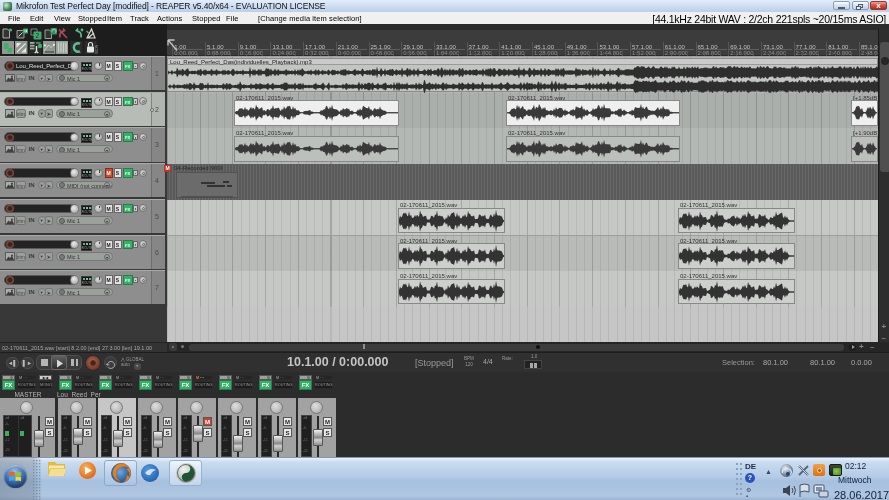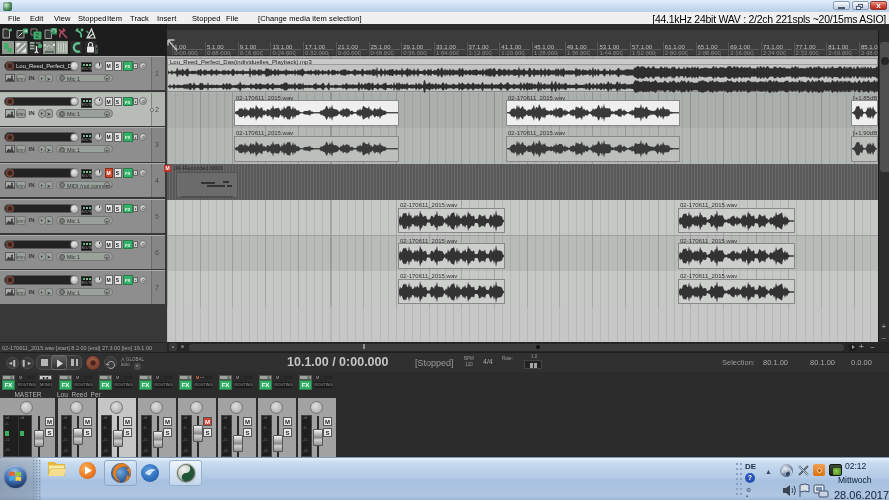--- a/index.html
+++ b/index.html
@@ -2,38 +2,39 @@
 <html><head><meta charset="utf-8">
 <style>
 *{margin:0;padding:0;box-sizing:border-box}
 body{width:889px;height:500px;overflow:hidden;font-family:"Liberation Sans",sans-serif;position:relative;background:#000}
 .abs{position:absolute}
 </style></head>
 <body>
 
 <div class="abs" style="left:0;top:0;width:889px;height:12px;background:linear-gradient(#e3eefb,#cfdff2 45%,#b9cfe8)">
   <div class="abs" style="left:3px;top:2px;width:9px;height:9px;border-radius:2px;background:radial-gradient(circle at 35% 35%,#cfe8cf,#3f7f4f 60%,#1e4e2e)"></div>
+  <div class="abs" style="left:16px;top:1.3px;font-size:8.5px;letter-spacing:-0.1px;color:#111;white-space:nowrap">Mikrofon Test Perfect Day [modified] - REAPER v5.40/x64 - EVALUATION LICENSE</div>
   <div class="abs" style="left:833px;top:1px;width:17px;height:9px;background:linear-gradient(#fdfdfe,#d8e2ee 50%,#c2d2e6);border:1px solid #8a9cb4;border-radius:2px">
       <div class="abs" style="left:4px;top:5px;width:7px;height:2px;background:#4a5a70"></div>
     </div>
   <div class="abs" style="left:852px;top:1px;width:17px;height:9px;background:linear-gradient(#fdfdfe,#d8e2ee 50%,#c2d2e6);border:1px solid #8a9cb4;border-radius:2px">
       <div class="abs" style="left:5px;top:2px;width:5px;height:4px;border:1px solid #4a5a70"></div>
       <div class="abs" style="left:3px;top:4px;width:5px;height:4px;border:1px solid #4a5a70;background:#e8eef8"></div>
     </div>
   <div class="abs" style="left:870px;top:1px;width:17px;height:9px;background:linear-gradient(#f0a396,#d95444 45%,#b8281a);border:1px solid #8a3a30;border-radius:2px;color:#fff;font-size:8px;font-weight:bold;text-align:center;line-height:8px">x</div>
 </div>
 
 <div class="abs" style="left:0;top:12px;width:889px;height:12px;background:#f0f0f0;font-size:7.5px;letter-spacing:0.1px;color:#000">
   <div class="abs" style="left:8px;top:2.2px">File</div>
   <div class="abs" style="left:30px;top:2.2px">Edit</div>
   <div class="abs" style="left:54px;top:2.2px">View</div>
   <div class="abs" style="left:78px;top:2.2px">Stopped</div>
   <div class="abs" style="left:107px;top:2.2px">Item</div>
   <div class="abs" style="left:130px;top:2.2px">Track</div>
-  <div class="abs" style="left:157px;top:2.2px">Insert</div>
+  <div class="abs" style="left:157px;top:2.2px">Actions</div>
   <div class="abs" style="left:192px;top:2.2px">Stopped</div>
   <div class="abs" style="left:226px;top:2.2px">File</div>
   <div class="abs" style="left:258px;top:2.2px">[Change media item selection]</div>
   <div class="abs" style="right:3px;top:1px;font-size:10.5px;letter-spacing:-0.25px;white-space:nowrap">[44.1kHz 24bit WAV : 2/2ch 221spls ~20/15ms ASIO]</div>
 </div>
 
 <div class="abs" style="left:0;top:24px;width:889px;height:32px;background:#1d1d1d">
   <div class="abs" style="left:167px;top:0;width:722px;height:32px;background:#2b2b2b"></div>
   <svg class="abs" style="left:0px;top:3px" width="110" height="13" viewBox="0 0 110 13">
     <g fill="none">

